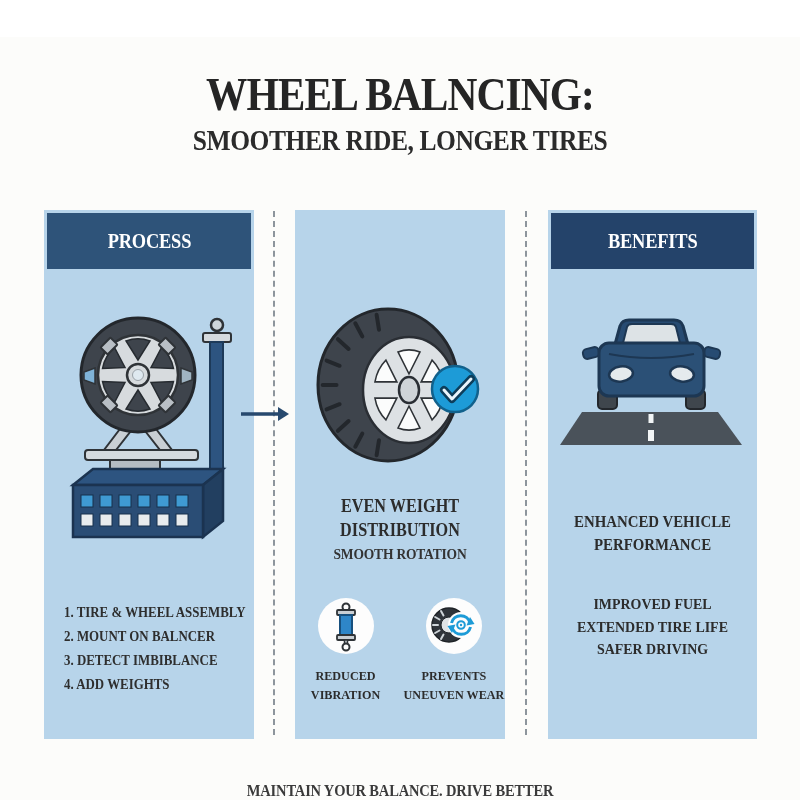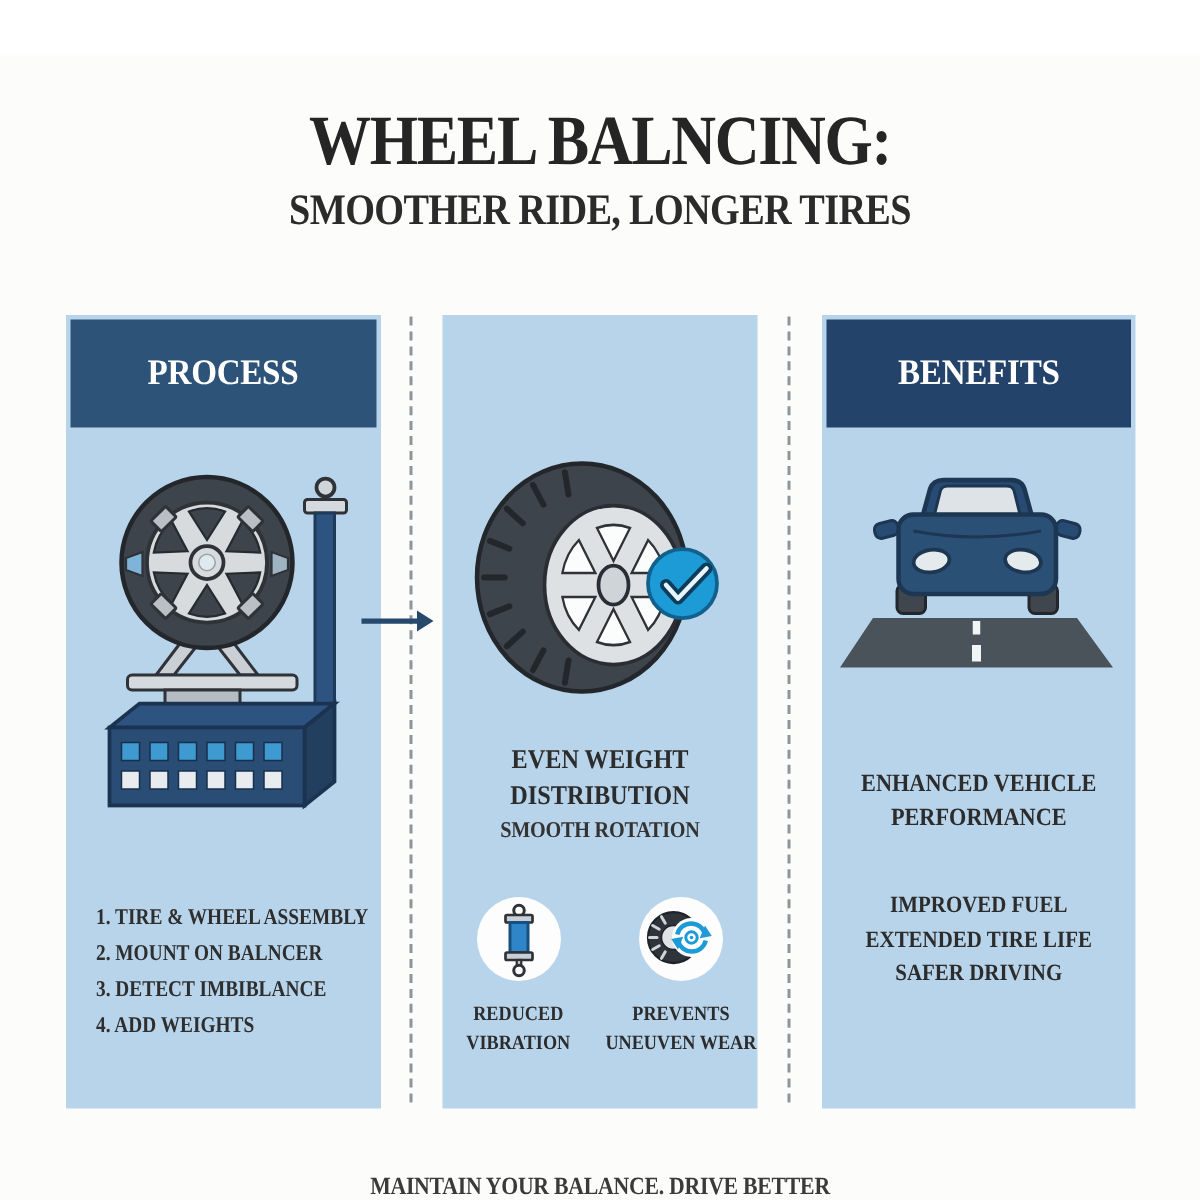--- a/index.html
+++ b/index.html
@@ -18,22 +18,22 @@
     font-size:29px;font-weight:700;color:#2b2b2b;line-height:1.1;
     letter-spacing:-.5px;transform:scaleX(.88);
   }
   
   .panel{
     position:absolute;top:173px;height:529px;width:210px;
     background:#b7d4ea;box-sizing:border-box;
   }
   .panel-1{left:44px}.panel-2{left:295px}.panel-3{left:548px;width:209px}
   .panel-header{
-    margin:3px 3px 0 3px;height:72px;display:flex;align-items:center;justify-content:center;
-    background:#2e5379;color:#ffffff;font-size:24px;font-weight:700;
+    margin:3px 3px 0 3px;height:56px;display:flex;align-items:center;justify-content:center;
+    background:#2e5379;color:#ffffff;font-size:20px;font-weight:700;
   }
   .panel-3 .panel-header{background:#24436a;align-items:center;}
   .panel-header span{transform:scaleX(.92);letter-spacing:-.2px;white-space:nowrap;}
   .divider{position:absolute;top:174px;height:524px;width:0;border-left:2px dashed #8d959c;}
   .divider-1{left:273px}.divider-2{left:525px}
   .flow-arrow{position:absolute;left:240px;top:367px;}
   
   .machine-svg{position:absolute;left:22px;top:103px;}
   .steps{
     position:absolute;left:20px;top:390px;margin:0;padding:0;list-style:none;

